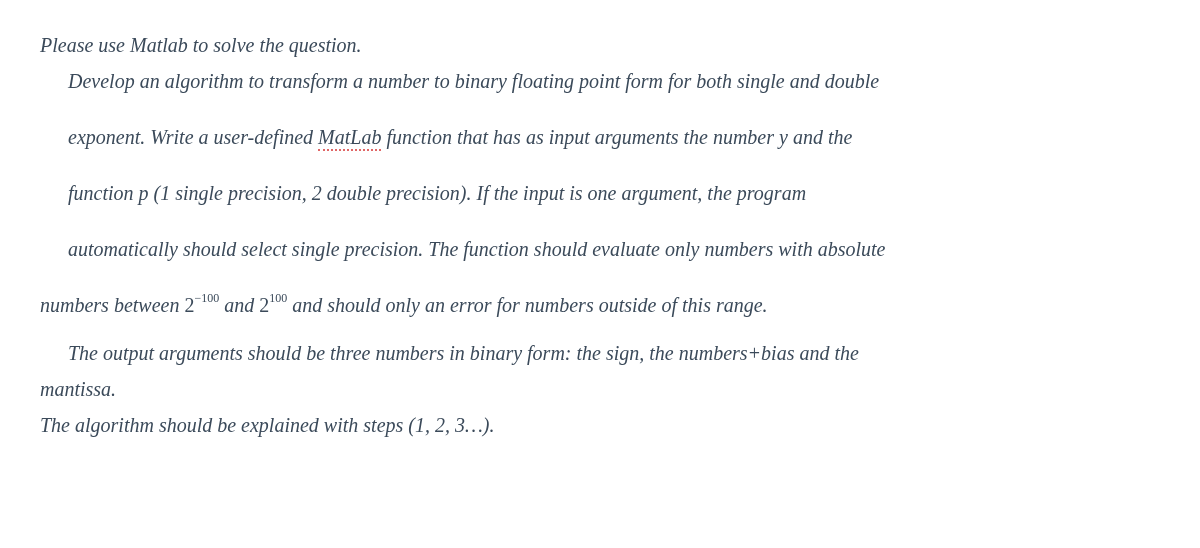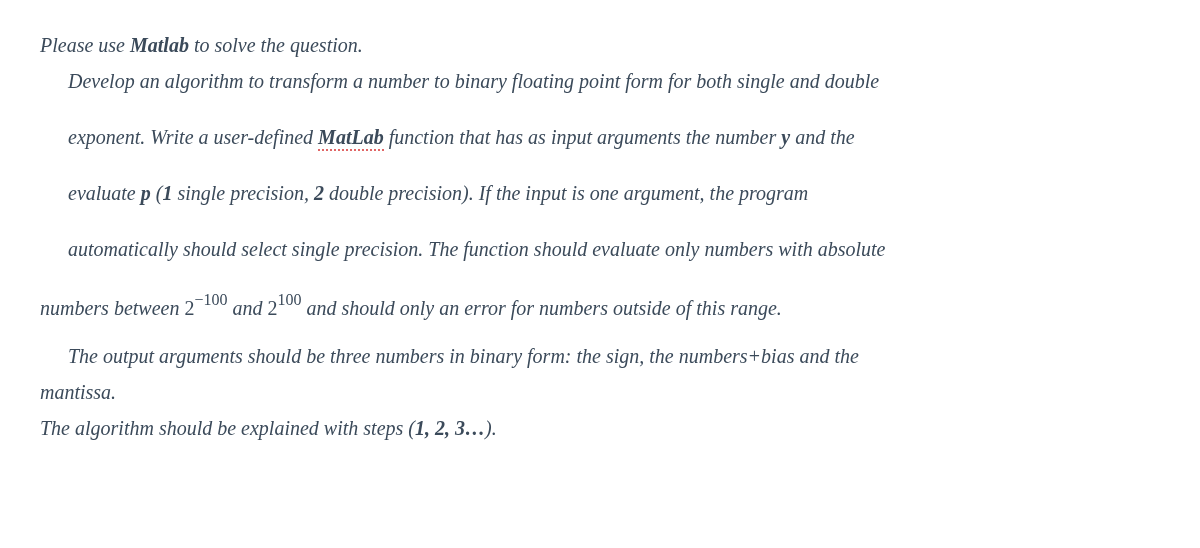--- a/index.html
+++ b/index.html
@@ -11,32 +11,32 @@
     font-style: italic;
     color: #3b4a5a;
     padding: 30px 40px 20px 40px;
     font-size: 20px;
     line-height: 1.5;
     overflow: hidden;
   }
   .para { margin-bottom: 6px; }
   .para.spread { text-align: justify; margin-left: 28px; }
   .gap { height: 20px; }
-  strong { font-weight: bold; }
+  strong { font-weight: normal; }
   .underline-red {
     border-bottom: 2px dotted #e06666;
     padding-bottom: 1px;
   }
   .math {
     font-family: "Cambria Math", "Times New Roman", serif;
     font-style: normal;
   }
   .base { font-size: 20px; }
   .sup {
-    font-size: 16px;
+    font-size: 12px;
     vertical-align: super;
     position: relative;
     top: -2px;
   }
 </style>
 </head>
 <body>
 
 <div class="para">
   <span>Please use </span><strong>Matlab</strong><span> to solve the question.</span>
@@ -48,21 +48,21 @@
 
 <div class="gap"></div>
 
 <div class="para spread">
   <span>exponent. Write a user-defined </span><span class="underline-red"><strong>MatLab</strong></span><span> function that has as input arguments the number </span><strong>y</strong><span> and the</span>
 </div>
 
 <div class="gap"></div>
 
 <div class="para spread">
-  <span>evaluate </span><strong>p</strong><span> (</span><strong>1</strong><span> single precision, </span><strong>2</strong><span> double precision). If the input is one argument, the program</span>
+  <span>function </span><strong>p</strong><span> (</span><strong>1</strong><span> single precision, </span><strong>2</strong><span> double precision). If the input is one argument, the program</span>
 </div>
 
 <div class="gap"></div>
 
 <div class="para spread">
   <span>automatically should select single precision. The function should evaluate only numbers with absolute</span>
 </div>
 
 <div class="gap"></div>
 

